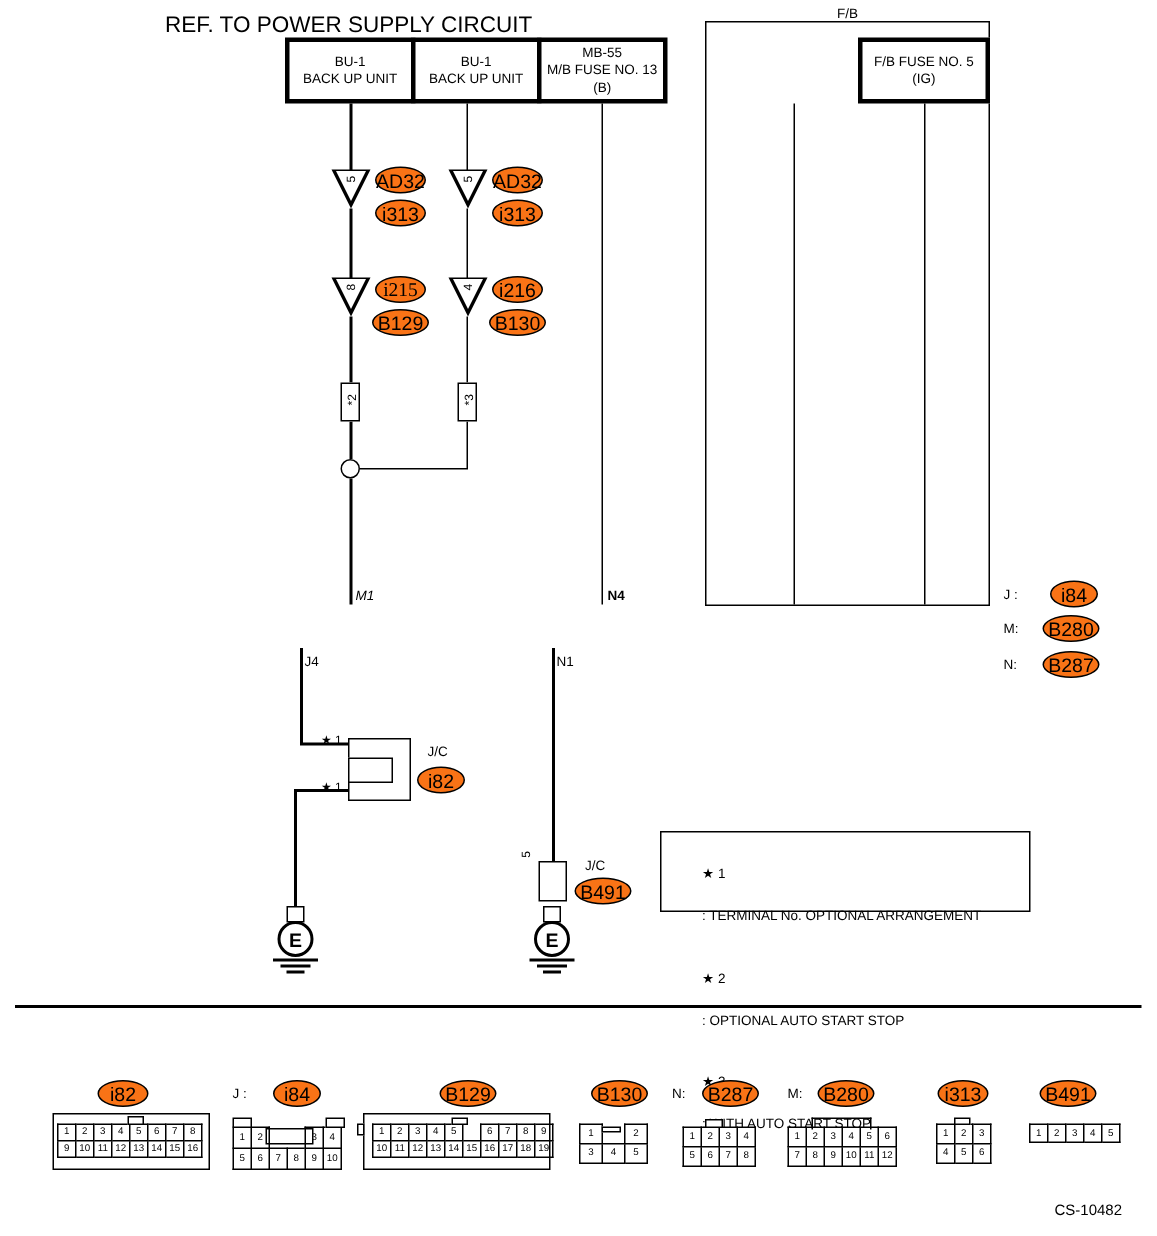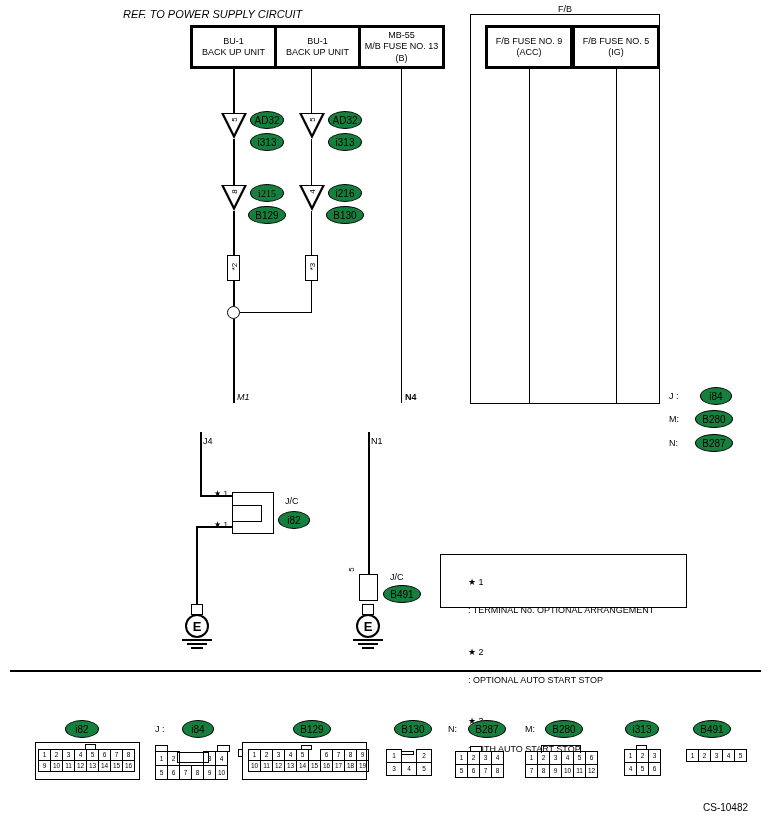--- a/index.html
+++ b/index.html
@@ -18,22 +18,22 @@
   .fusebox{position:absolute;border:3px solid #000;background:#fff;box-sizing:border-box;
            display:flex;align-items:center;justify-content:center;text-align:center;
            font-size:9px;line-height:1.25;}
   .fbouter{position:absolute;border:1px solid #000;background:#fff;box-sizing:border-box;}
 
   
   .biu{position:absolute;border:1px solid #000;background:#fff;box-sizing:border-box;
        display:flex;align-items:center;justify-content:center;font-size:9px;letter-spacing:.2px;}
 
   
-  .ell{position:absolute;border:1.4px solid #000;border-radius:50%;background:#15803d;
-       display:flex;align-items:center;justify-content:center;font-size:10px;box-sizing:border-box;}
+  .ell{position:absolute;border:1.4px solid #000;border-radius:50%;background:#f97316;
+       display:flex;align-items:center;justify-content:center;font-size:13px;box-sizing:border-box;}
 
   
   .tri{position:absolute;width:26px;height:26px;}
   .tri .outer{position:absolute;left:0;top:0;width:0;height:0;
        border-left:13px solid transparent;border-right:13px solid transparent;border-top:26px solid #000;}
   .tri .inner{position:absolute;left:3px;top:1px;width:0;height:0;
        border-left:10px solid transparent;border-right:10px solid transparent;border-top:20px solid #fff;}
   .tri .num{position:absolute;left:0;top:2px;width:26px;text-align:center;font-size:8px;
        transform:rotate(-90deg);}
 
@@ -73,21 +73,21 @@
               width:11px;height:10px;padding:0;line-height:10px;background:#fff;}
   .pingrid td.blank{border:none;background:transparent;}
   .shell{position:absolute;border:1.6px solid #000;box-sizing:border-box;background:transparent;}
   .tab{position:absolute;border:1.4px solid #000;background:#fff;box-sizing:border-box;}
 </style>
 </head>
 <body>
 
 <div id="page">
 
-  <div class="txt" style="left:123px;top:8px;font-size:11px;font-style:italic;">REF. TO POWER SUPPLY CIRCUIT</div>
+  <div class="txt" style="left:110px;top:8px;font-size:15px;">REF. TO POWER SUPPLY CIRCUIT</div>
 
   <div class="fusebox" style="left:190px;top:25px;width:87px;height:44px;">
     <div>
       <div>BU-1</div>
       <div>BACK UP UNIT</div>
     </div>
   </div>
 
   <div class="fusebox" style="left:274px;top:25px;width:87px;height:44px;">
     <div>
@@ -100,26 +100,20 @@
     <div>
       <div>MB-55</div>
       <div>M/B FUSE NO. 13</div>
       <div>(B)</div>
     </div>
   </div>
 
   <div class="txt ctr" style="left:520px;top:4px;width:90px;">F/B</div>
   <div class="fbouter" style="left:470px;top:14px;width:190px;height:390px;"></div>
 
-  <div class="fusebox" style="left:485px;top:25px;width:88px;height:44px;">
-    <div>
-      <div>F/B FUSE NO. 9</div>
-      <div>(ACC)</div>
-    </div>
-  </div>
   <div class="fusebox" style="left:572px;top:25px;width:88px;height:44px;">
     <div>
       <div>F/B FUSE NO. 5</div>
       <div>(IG)</div>
     </div>
   </div>
 
   <div class="vw thick" style="left:233px;top:69px;height:46px;"></div>
   <div class="vw thick" style="left:233px;top:139px;height:48px;"></div>
   <div class="vw thick" style="left:233px;top:211px;height:44px;"></div>

